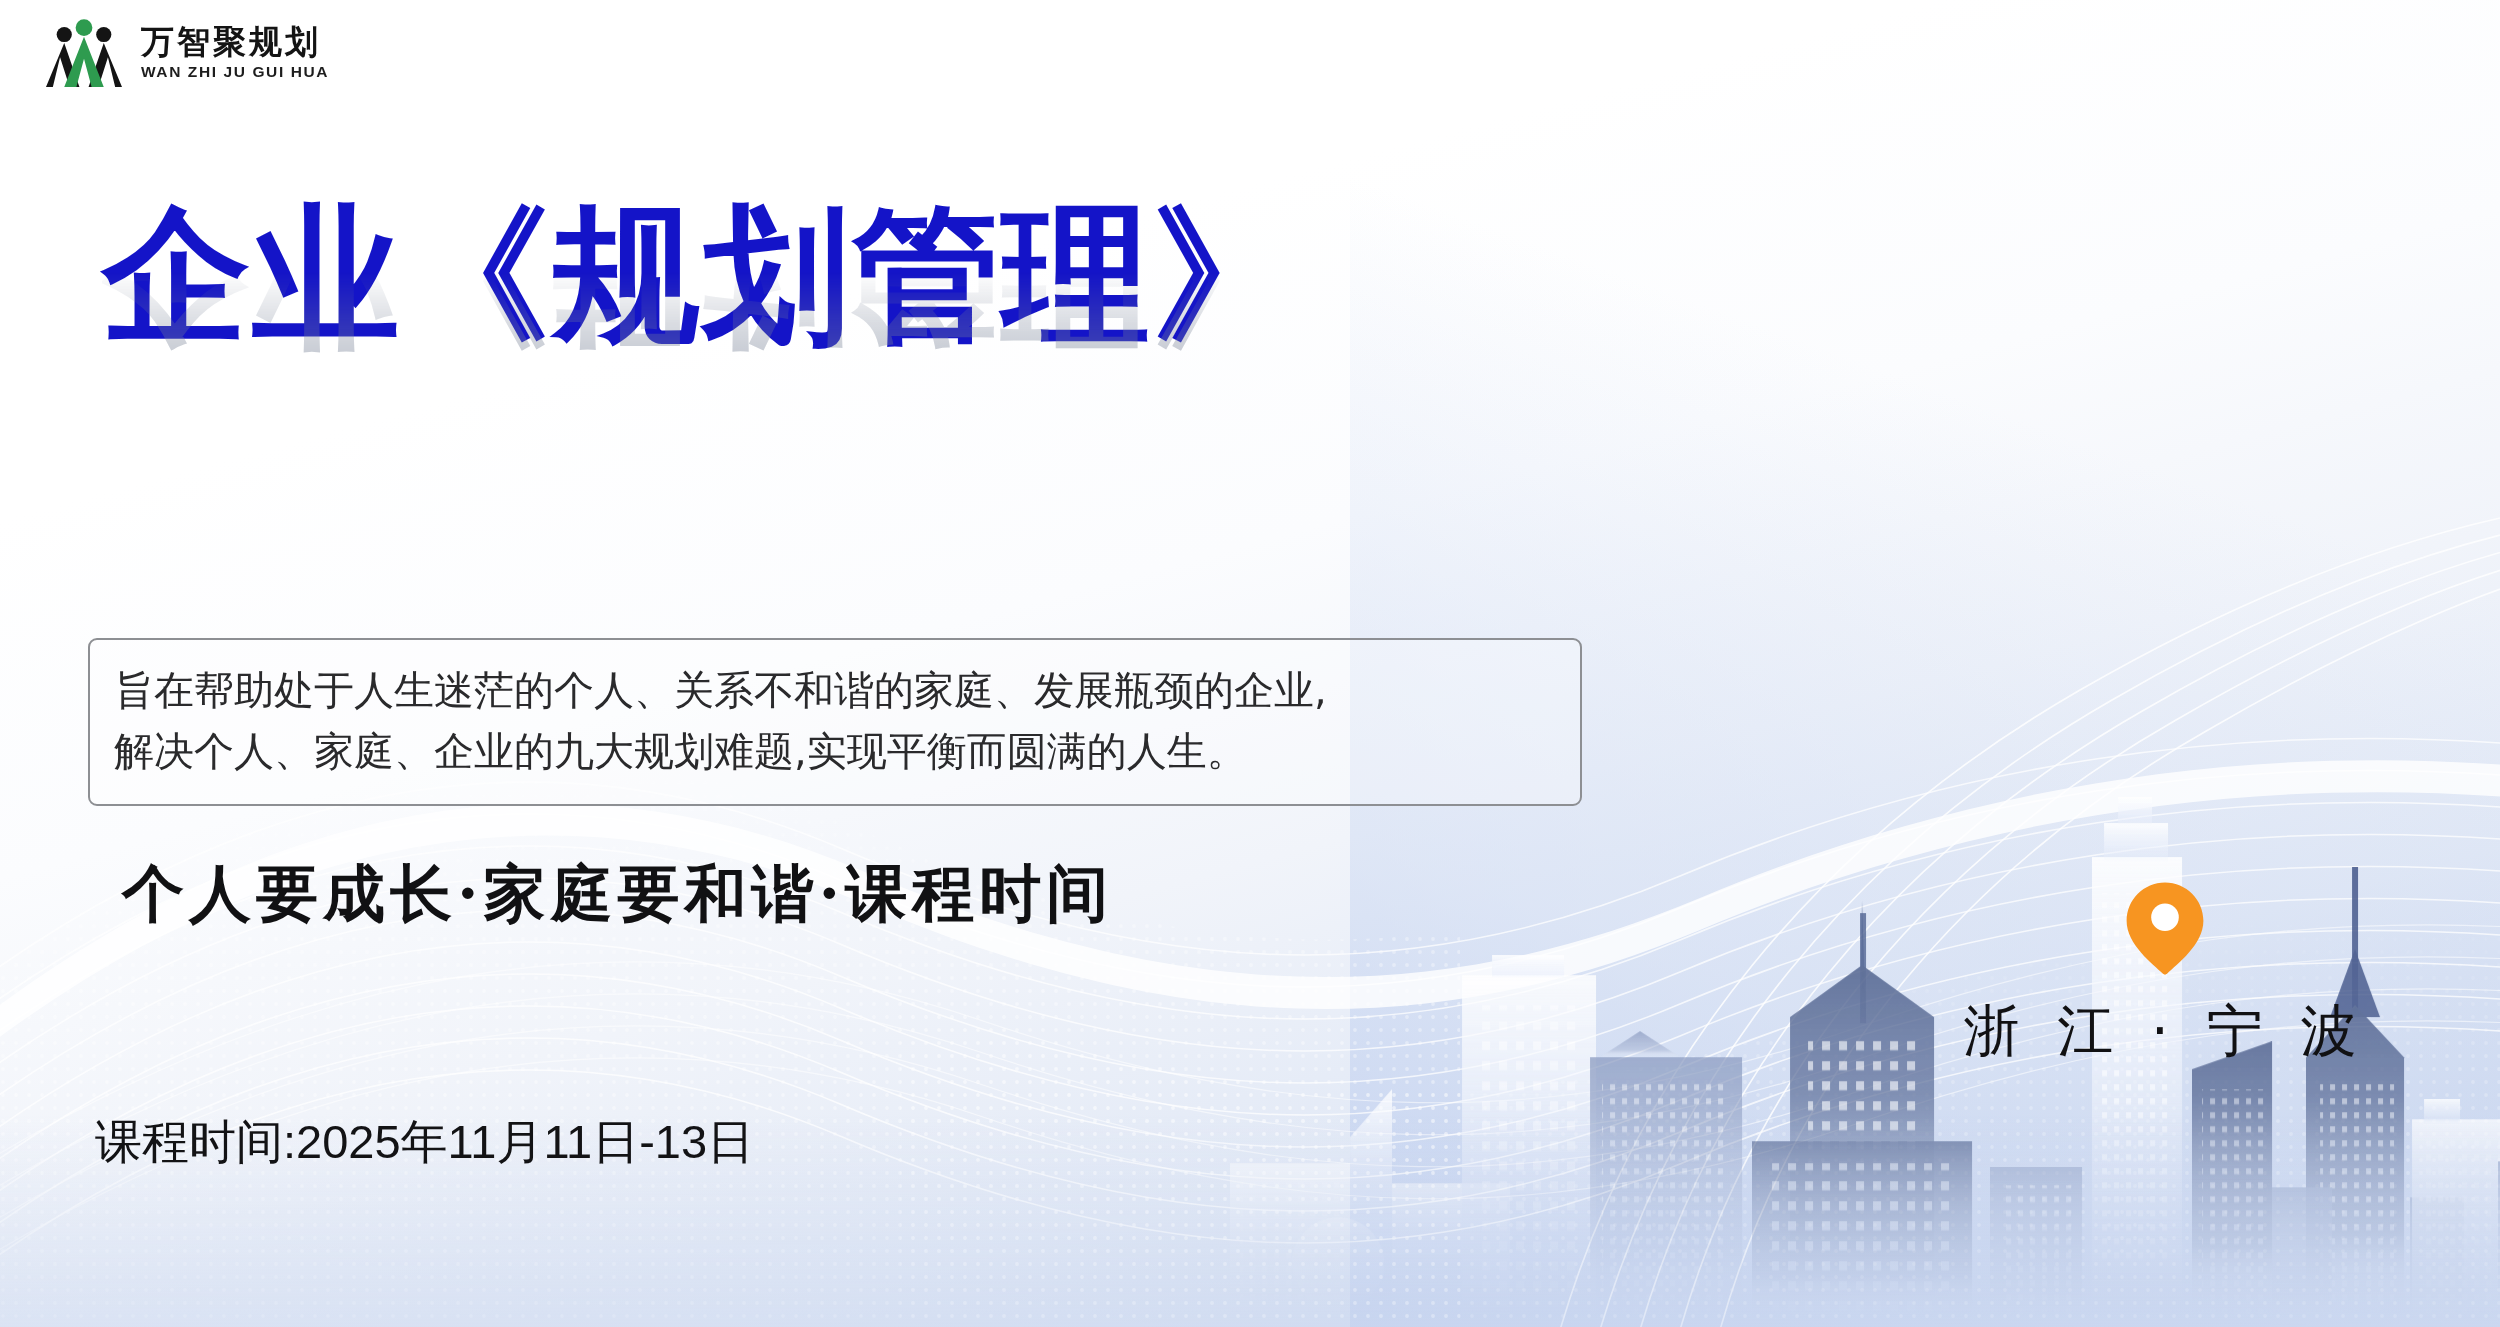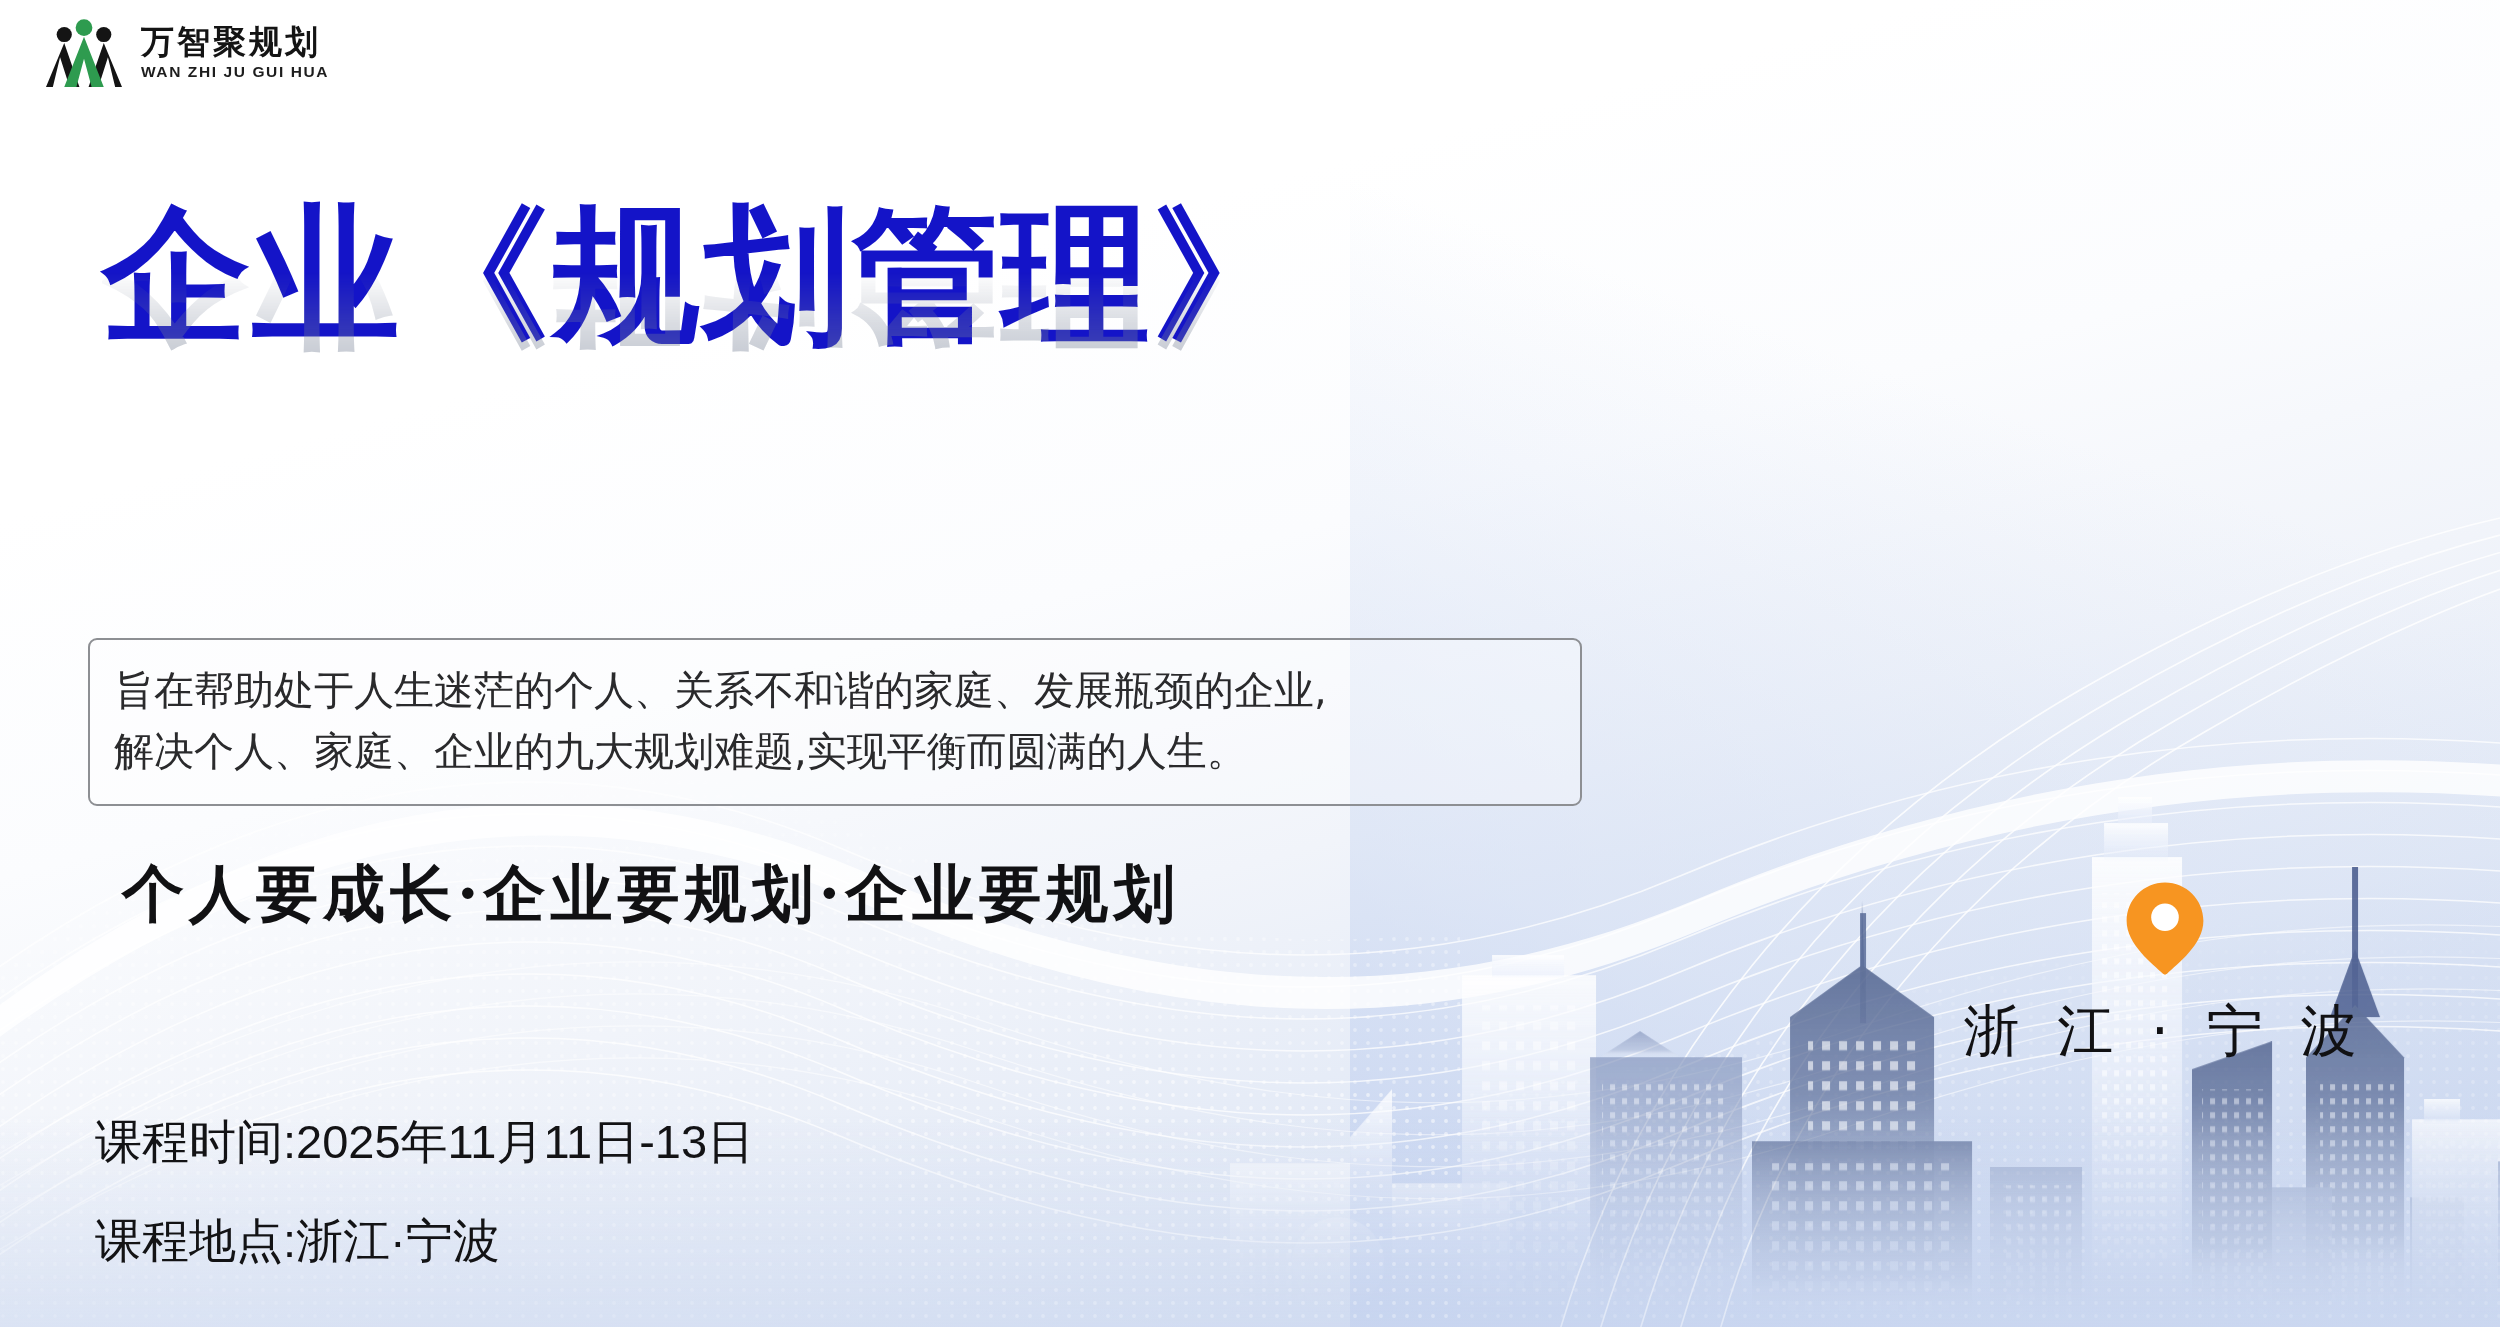--- a/index.html
+++ b/index.html
@@ -301,25 +301,24 @@
   <div class="title-wrap">
     <h1 class="title-main">企业《规划管理》</h1>
     <div class="title-reflect" aria-hidden="true">企业《规划管理》</div>
   </div>
 
   <div class="desc-box">
     <p class="desc-line">旨在帮助处于人生迷茫的个人、关系不和谐的家庭、发展瓶颈的企业,</p>
     <p class="desc-line">解决个人、家庭、企业的九大规划难题,实现平衡而圆满的人生。</p>
   </div>
 
-  <div class="slogan">个人要成长·企业要规划·企业要规划</div>
+  <div class="slogan">个人要成长·家庭要和谐·课程时间</div>
 
   <div class="meta">
     <p class="meta-line">课程时间:2025年11月11日-13日</p>
-    <p class="meta-line">课程地点:浙江·宁波</p>
   </div>
 
   <div class="loc-block">
     <svg class="pin-icon" viewBox="0 0 64 80">
       <path d="M32 2 C14.3 2 0 16.3 0 34 C0 54 22 70 30.3 78.2 C31.2 79.1 32.8 79.1 33.7 78.2 C42 70 64 54 64 34 C64 16.3 49.7 2 32 2 Z" fill="#f79521"></path>
       <circle cx="32" cy="31" r="11.5" fill="#ffffff"></circle>
     </svg>
     <p class="loc-text">浙 江 · 宁 波</p>
   </div>
 

